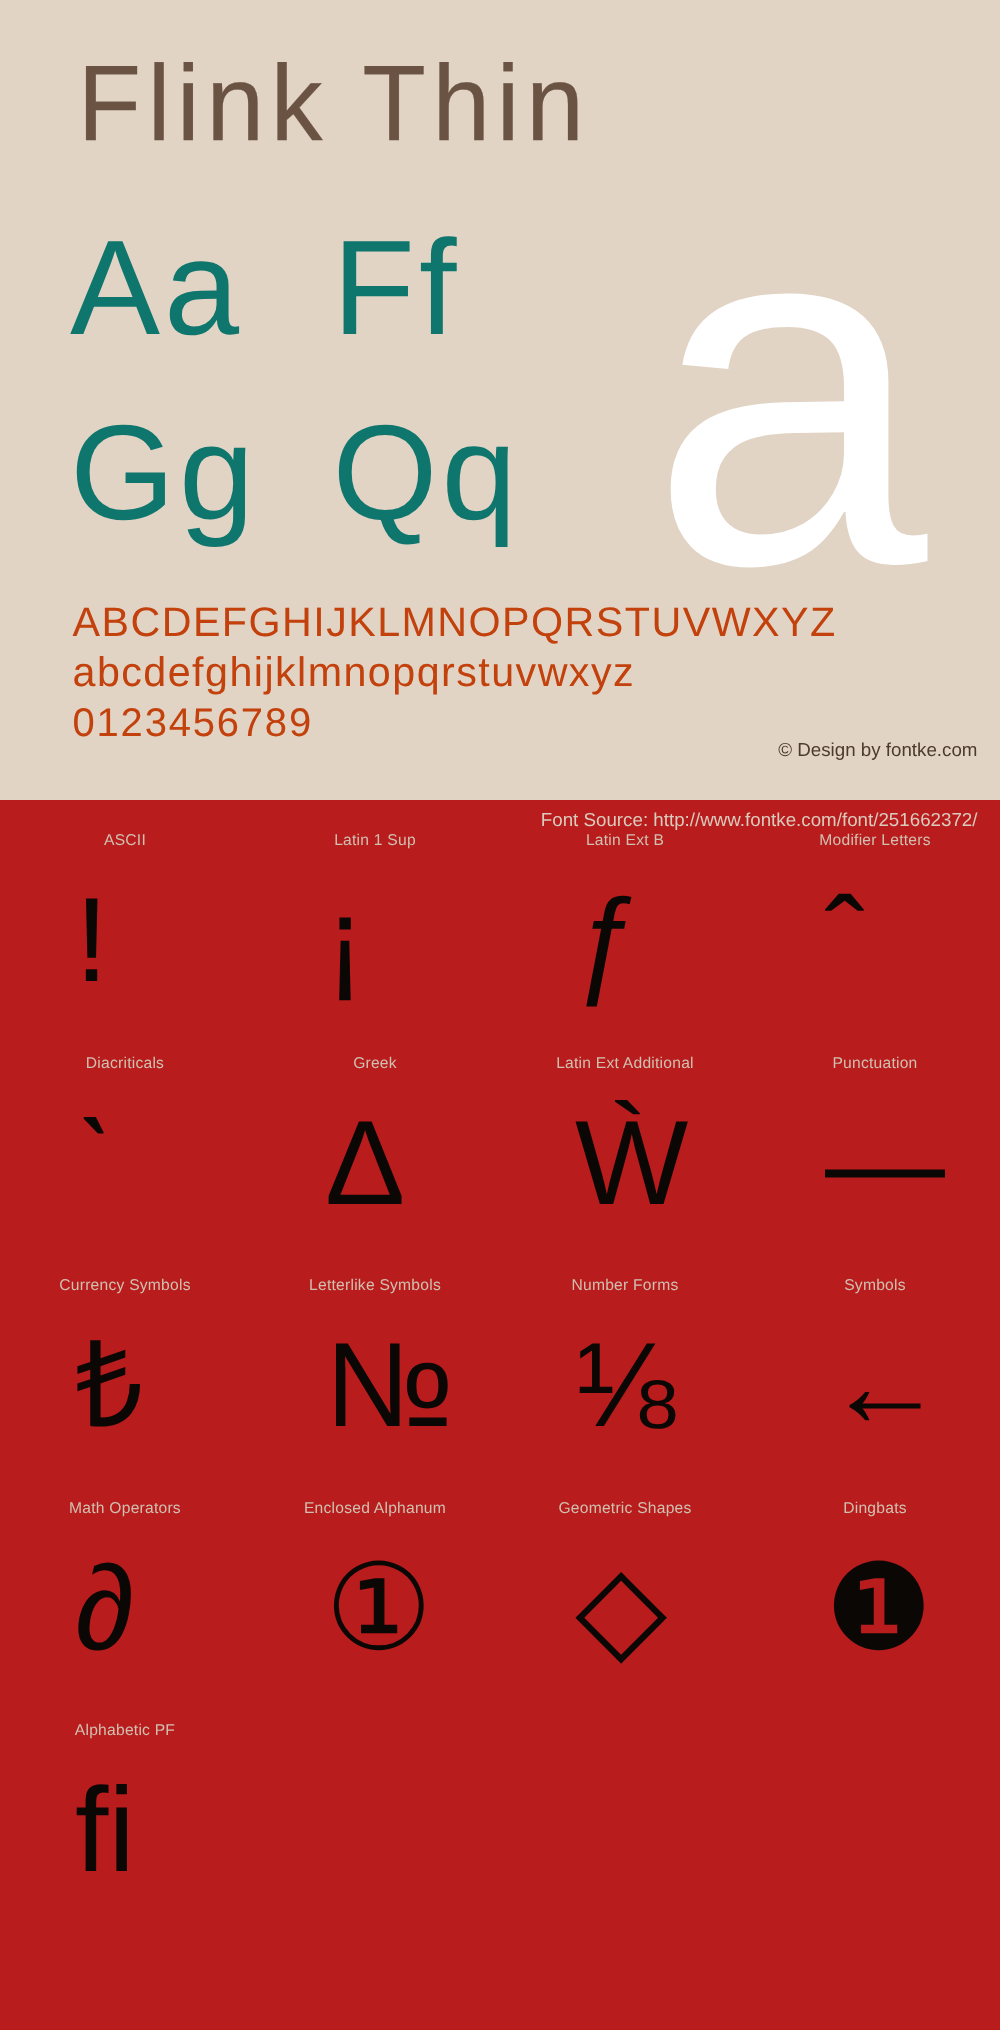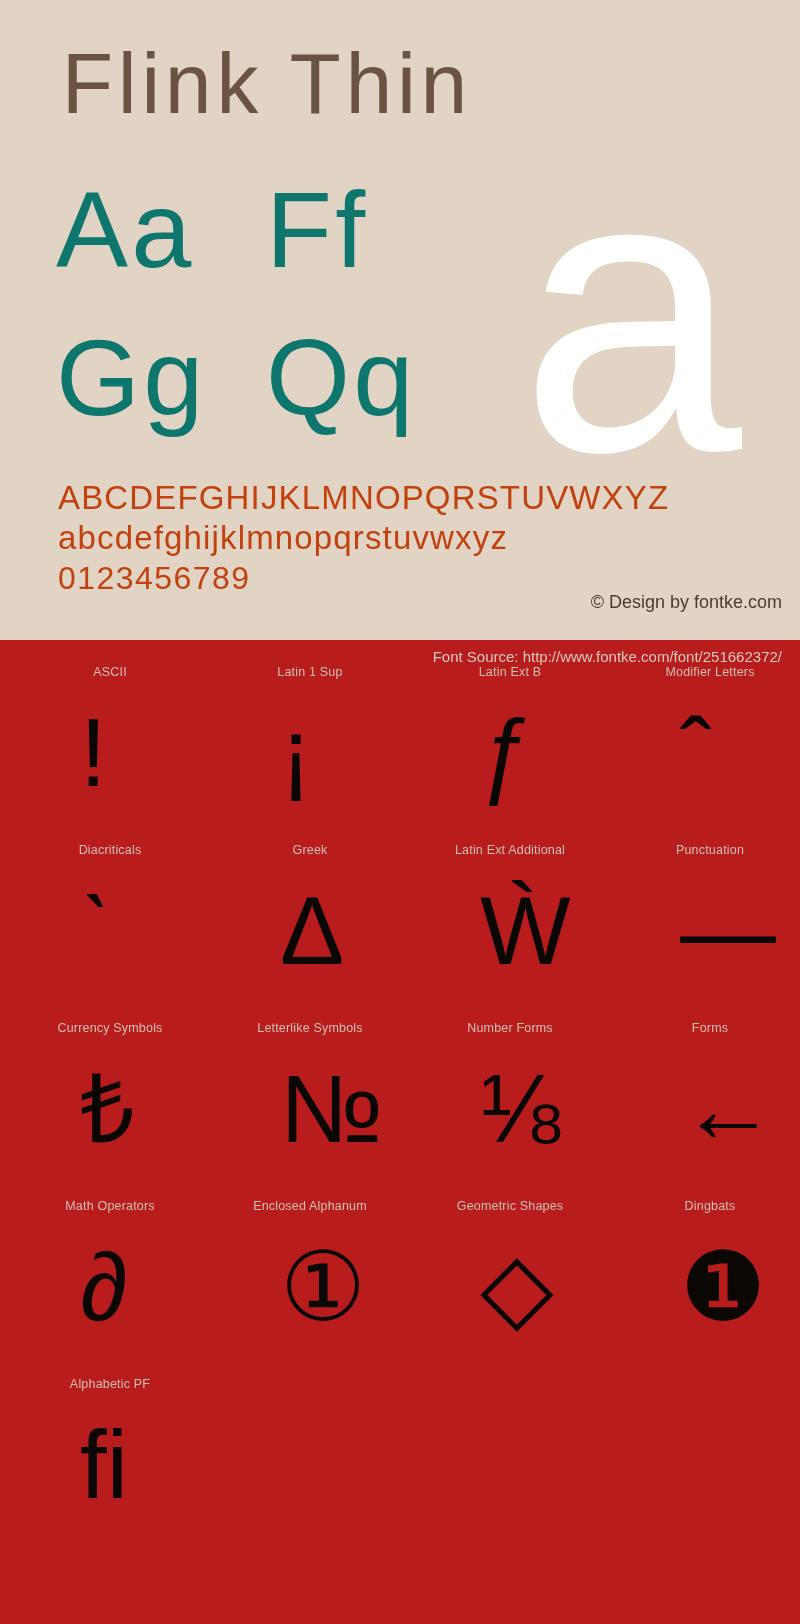--- a/index.html
+++ b/index.html
@@ -98,21 +98,21 @@
   }
   .alpha-digits {
     font-size: 32px;
     letter-spacing: 0.045em;
   }
 
   .credit {
     position: absolute;
     right: 18px;
     top: 592px;
-    font-size: 18px;
+    font-size: 15px;
     font-weight: 300;
     color: #4c3b2c;
     font-family: "Liberation Sans", sans-serif;
     white-space: nowrap;
   }
 
   
   .specimen-bottom {
     position: relative;
     width: 800px;
@@ -140,21 +140,20 @@
     display: grid;
     grid-template-columns: repeat(4, 1fr);
     grid-auto-rows: 178px;
   }
 
   .block-cell {
     position: relative;
     display: flex;
     flex-direction: column;
     align-items: center;
-    margin-left: 20px;
   }
   .block-cell.empty {
     visibility: hidden;
   }
 
   .block-label {
     font-size: 12.5px;
     font-weight: 300;
     color: #cfc0b1;
     letter-spacing: 0.015em;
@@ -257,21 +256,21 @@
       </div>
       <div class="block-cell">
         <div class="block-label">Letterlike Symbols</div>
         <div class="block-glyph shift">№</div>
       </div>
       <div class="block-cell">
         <div class="block-label">Number Forms</div>
         <div class="block-glyph shift">⅛</div>
       </div>
       <div class="block-cell">
-        <div class="block-label">Forms</div>
+        <div class="block-label">Symbols</div>
         <div class="block-glyph shift">←</div>
       </div>
       <div class="block-cell">
         <div class="block-label">Math Operators</div>
         <div class="block-glyph shift">∂</div>
       </div>
       <div class="block-cell">
         <div class="block-label">Enclosed Alphanum</div>
         <div class="block-glyph shift">①</div>
       </div>

